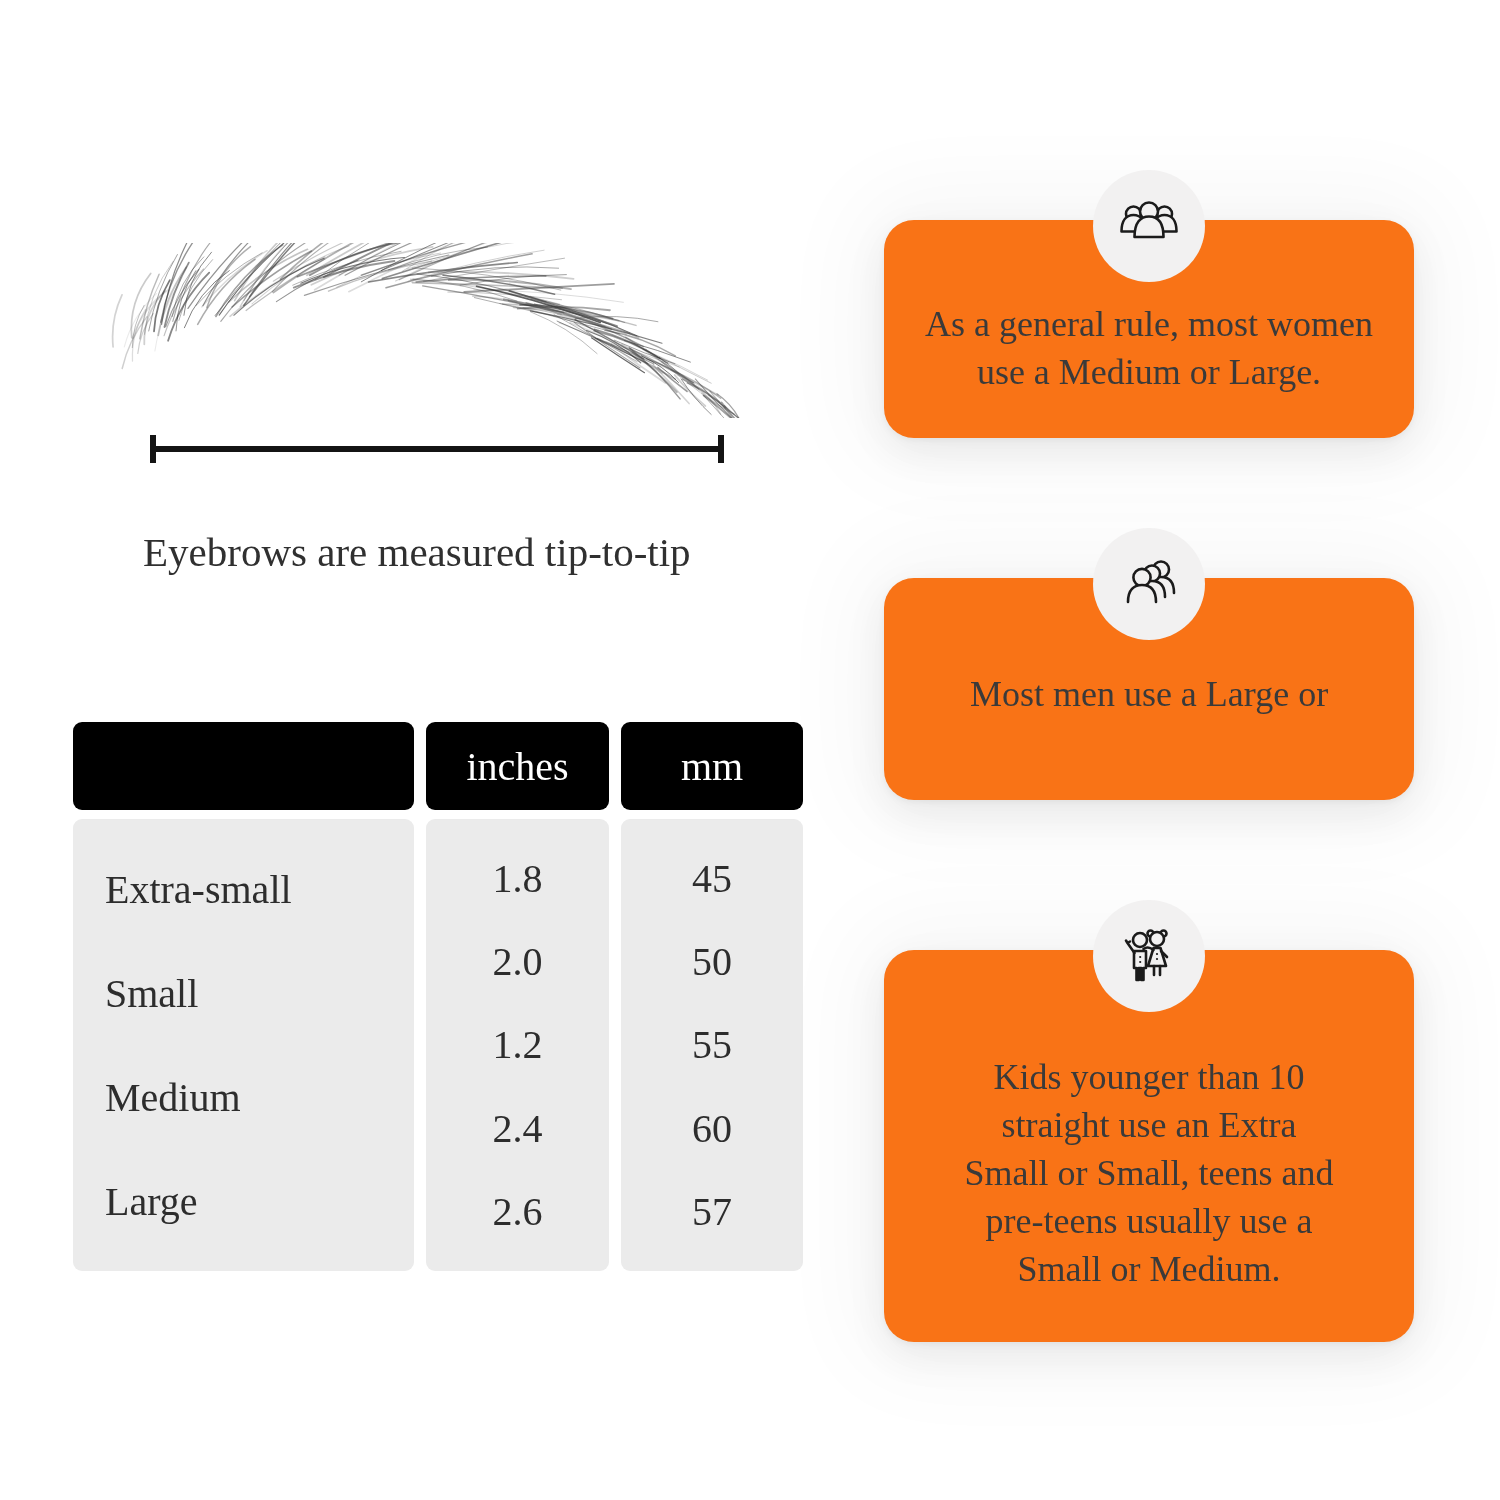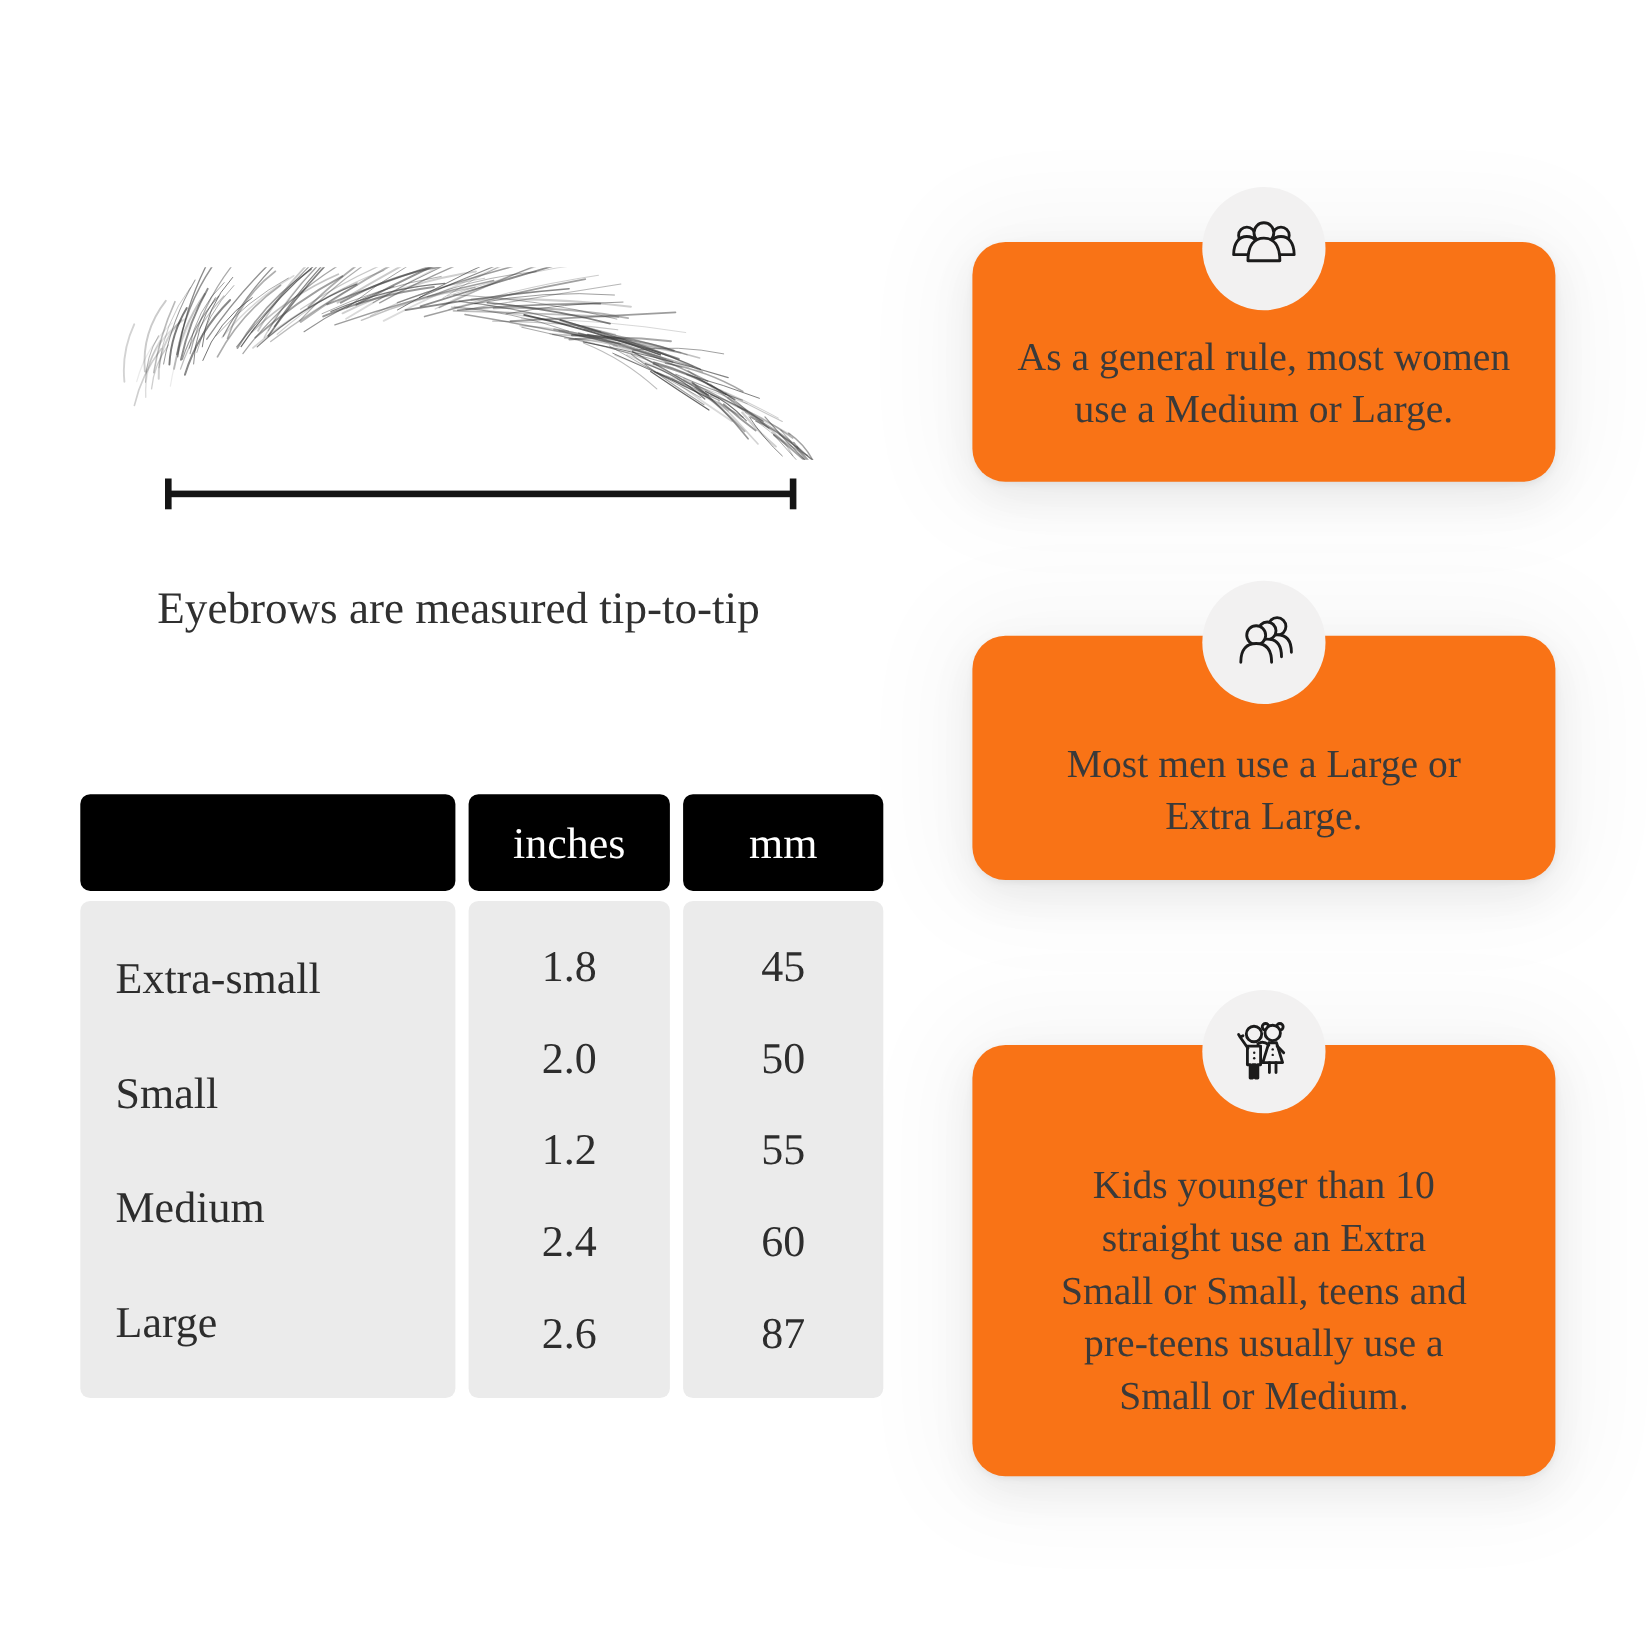--- a/index.html
+++ b/index.html
@@ -254,21 +254,21 @@
         <div class="cell">2.0</div>
         <div class="cell">1.2</div>
         <div class="cell">2.4</div>
         <div class="cell">2.6</div>
       </div>
       <div class="bcol vals">
         <div class="cell">45</div>
         <div class="cell">50</div>
         <div class="cell">55</div>
         <div class="cell">60</div>
-        <div class="cell">87</div>
+        <div class="cell">57</div>
       </div>
     </div>
   </div>
 
   <div class="card c1">
     <div class="icon-circle">
       <svg width="64" height="64" viewBox="0 0 64 64">
         <g>
           <circle class="oc" cx="16.5" cy="20" r="7.5"></circle>
           <path class="oc" d="M4.5 37.5 C4.5 26.5 9.5 21 16.5 21 C23.5 21 28.5 26.5 28.5 37.5 Z"></path>
@@ -290,21 +290,20 @@
           <circle class="oc" cx="44" cy="17.5" r="8"></circle>
           <path class="oc" d="M31 41 C31 29.5 36.5 25 44 25 C51.5 25 57 29.5 57 41"></path>
           <circle class="oc" cx="35" cy="21.5" r="8"></circle>
           <path class="oc" d="M22 45 C22 33.5 27.5 29 35 29 C42.5 29 48 33.5 48 45"></path>
           <circle class="oc" cx="25" cy="25.5" r="8.6"></circle>
           <path class="oc" d="M11 50 C11 37.5 17 33 25 33 C33 33 39 37.5 39 50"></path>
         </g>
       </svg>
     </div>
     <div>Most men use a Large or</div>
-    <div>Extra Large.</div>
   </div>
 
   <div class="card c3">
     <div class="icon-circle">
       <svg width="64" height="64" viewBox="0 0 64 64">
         <g>
 
           <circle class="oc" cx="33.5" cy="9.5" r="3"></circle>
           <circle class="oc" cx="46.5" cy="9.5" r="3"></circle>
 

